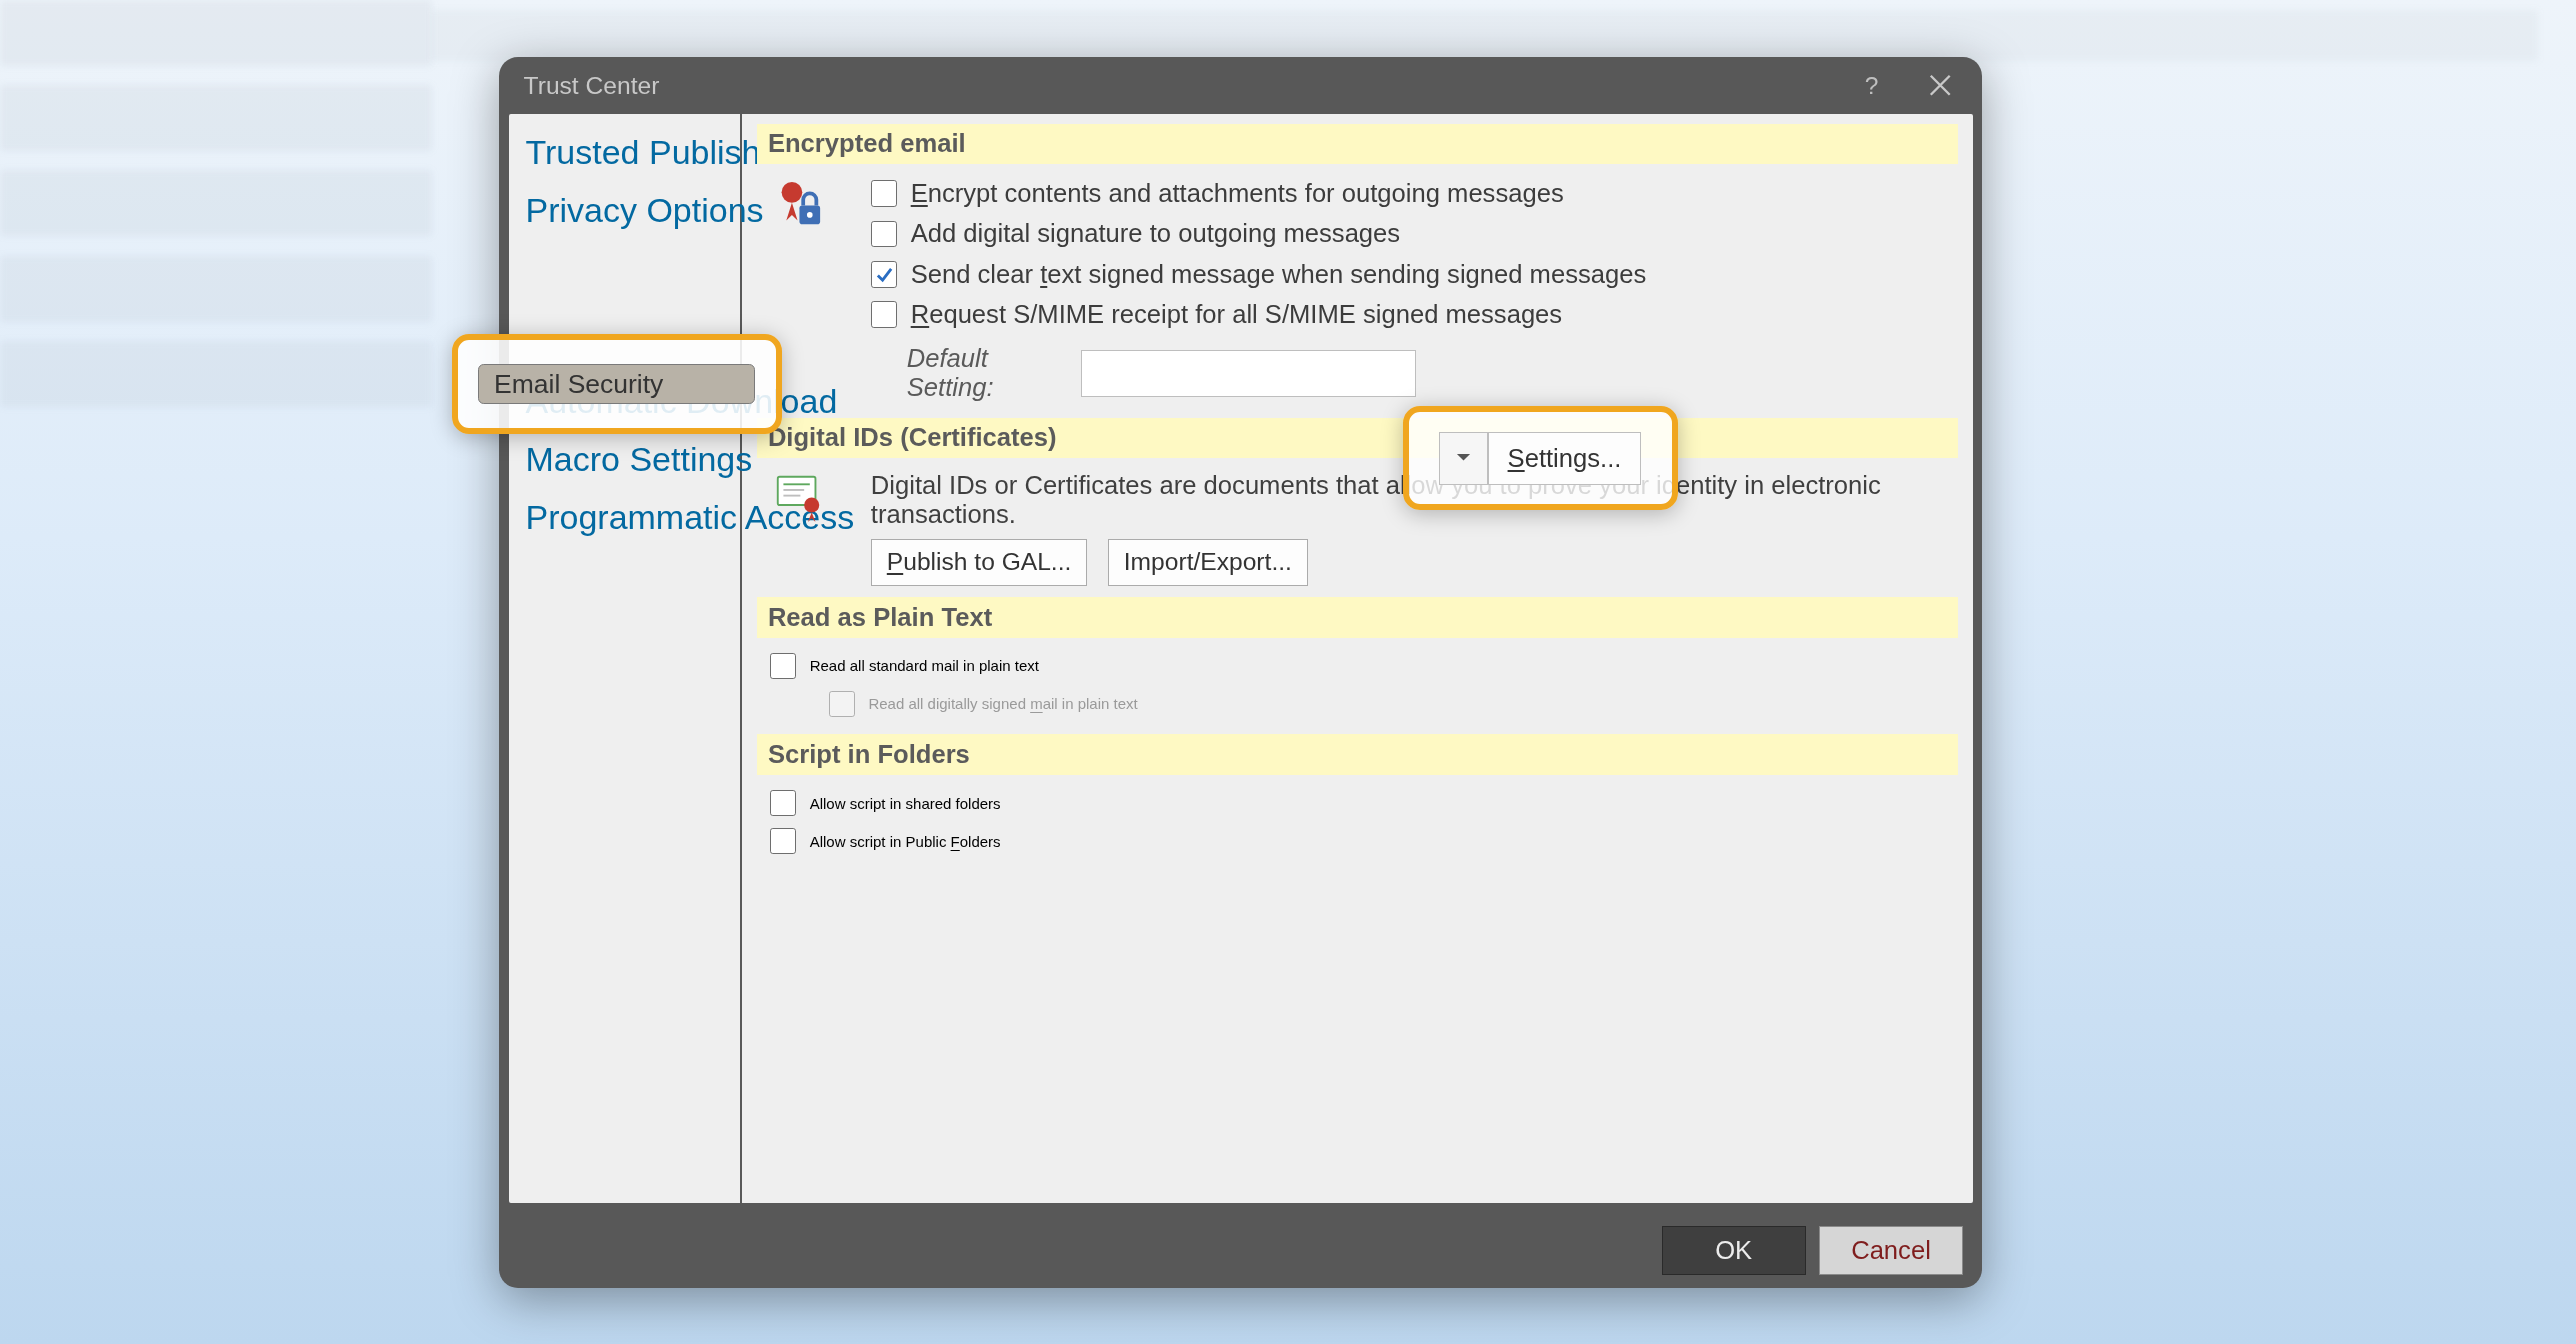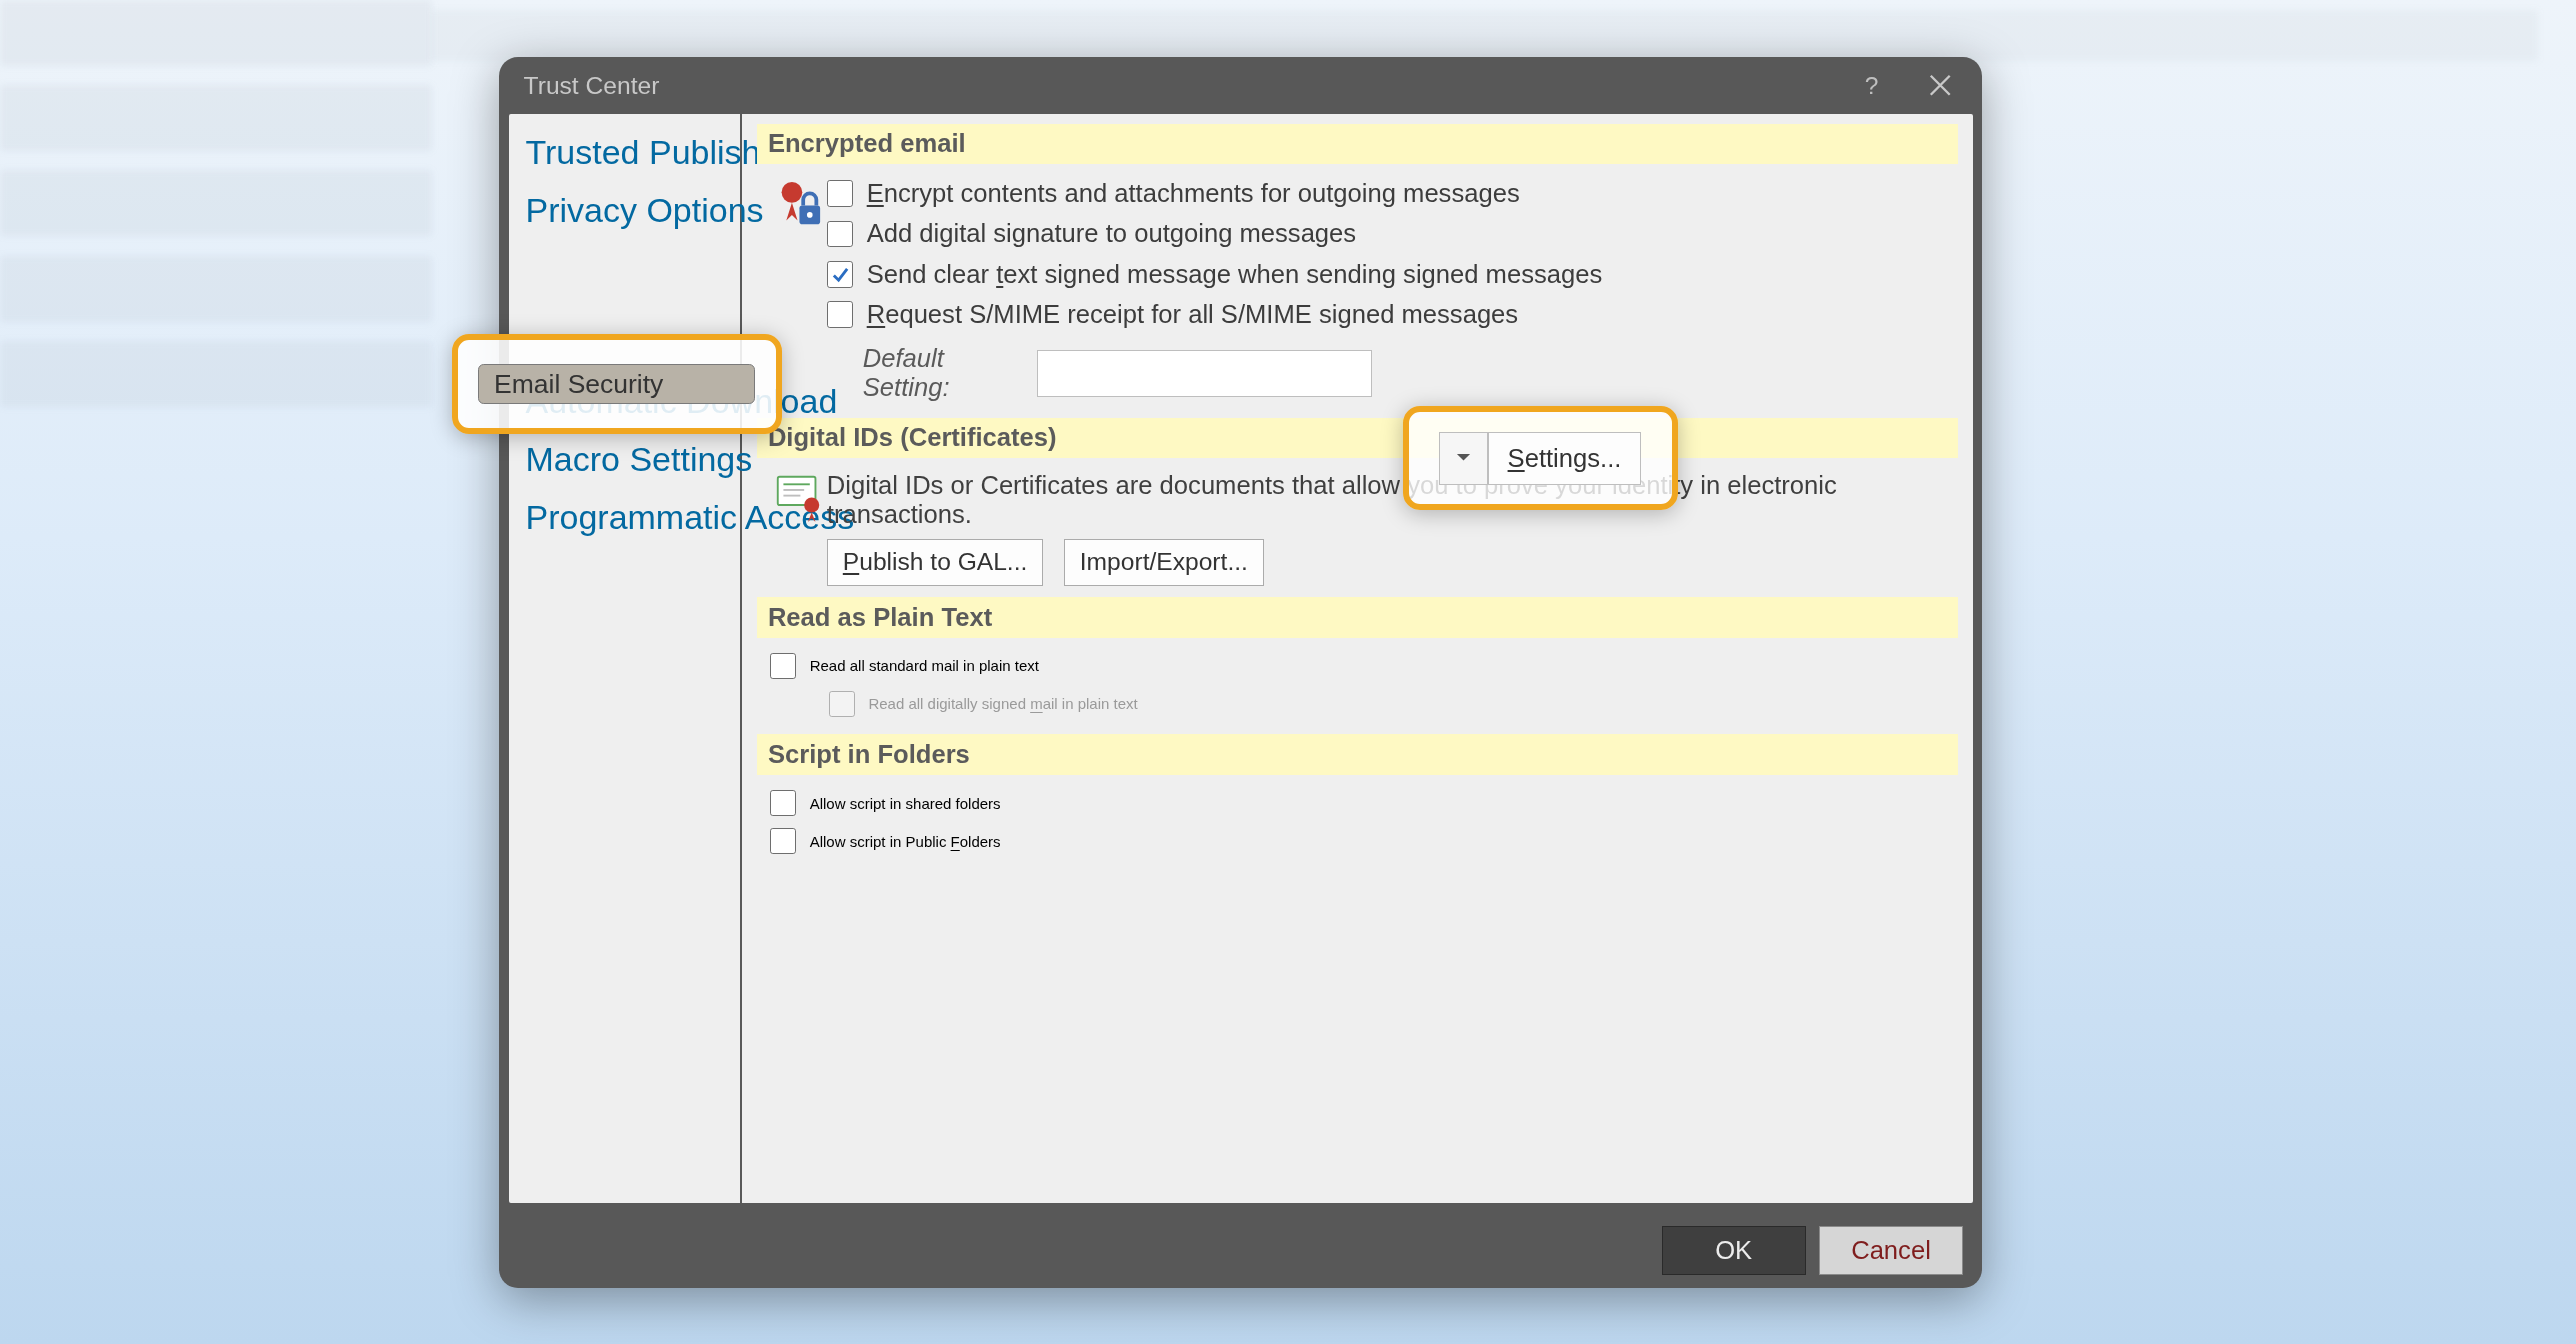--- a/index.html
+++ b/index.html
@@ -172,20 +172,21 @@
     width: 57px;
     flex: 0 0 57px;
     display: flex;
     justify-content: center;
     padding-top: 5.7px;
   }
   .section-fields {
     flex: 1;
     font-size: 25.6px;
     color: #3C3C3C;
+    margin-left: 44px;
   }
   .row {
     display: flex;
     align-items: center;
     padding: 5.7px 0 5.7px 36px;
     gap: 13.3px;
   }
   .row.no-icon { padding-left: 13.3px; }
   .row.sub { padding-left: 72px; color: #9A9A9A; }
   .chk {

